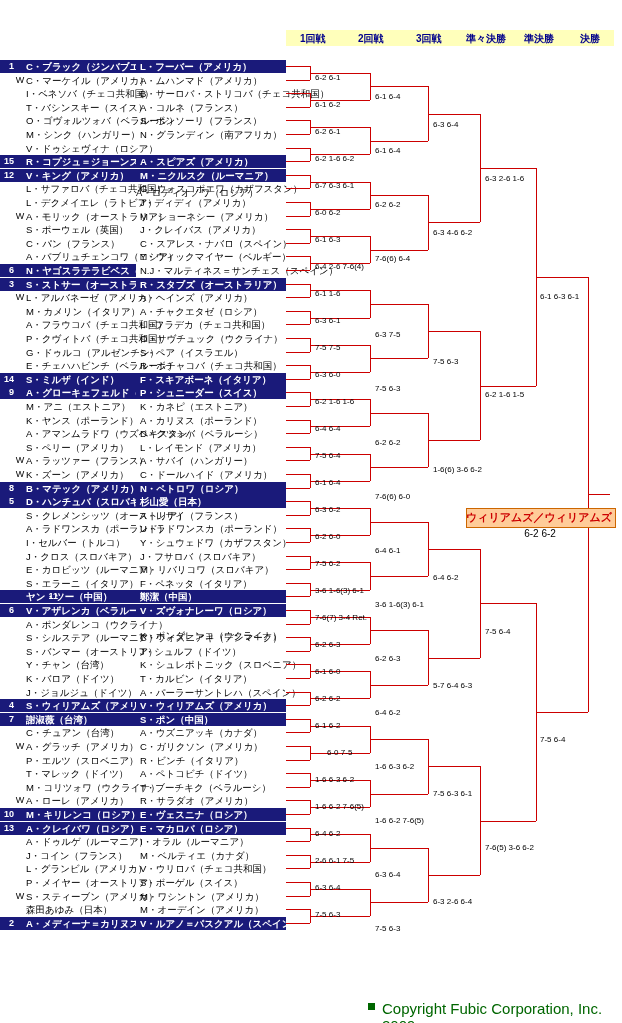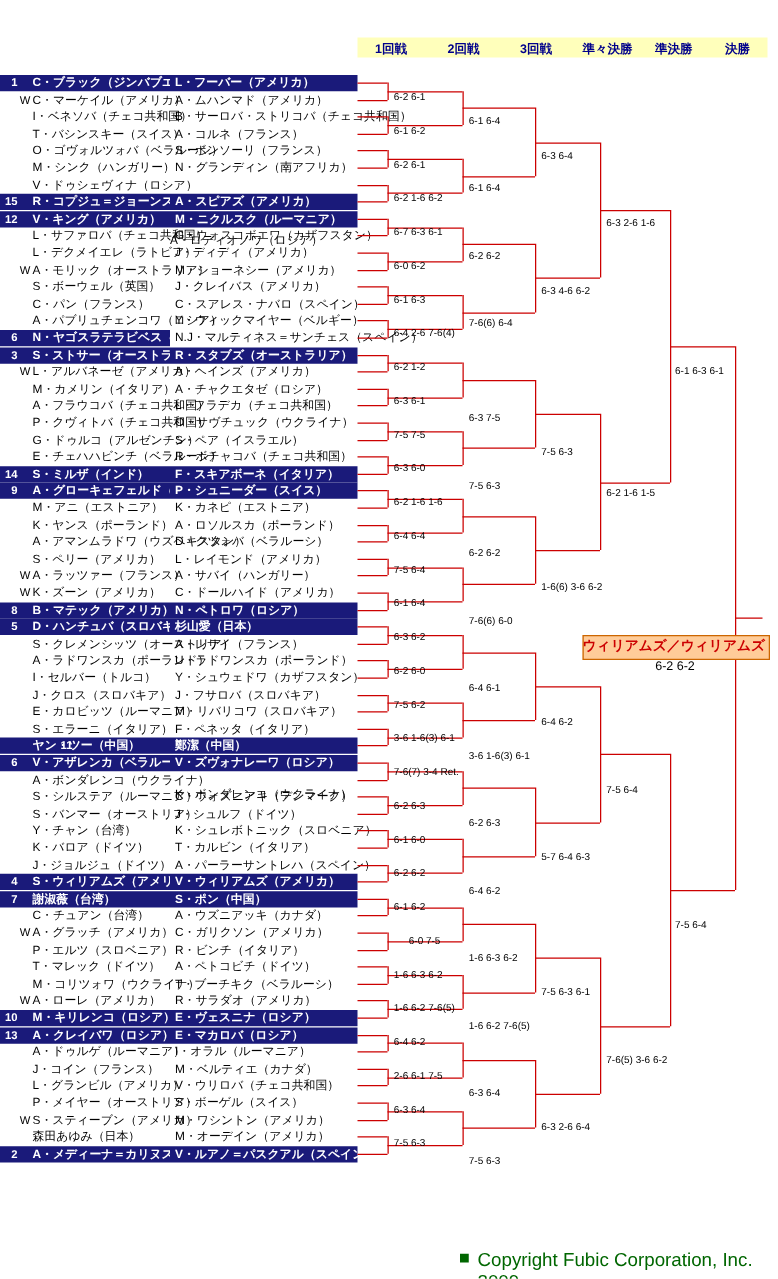--- a/index.html
+++ b/index.html
@@ -446,21 +446,21 @@
       <div class="row p-right hl" style="top: 372.8px;">
         <span class="nm" style="left: 4px;">F・スキアボーネ（イタリア）</span>
       </div>
       <div class="row p-right hl" style="top: 386.4px;">
         <span class="nm" style="left: 4px;">P・シュニーダー（スイス）</span>
       </div>
       <div class="row p-right" style="top: 400px;">
         <span class="nm" style="left: 4px;">K・カネピ（エストニア）</span>
       </div>
       <div class="row p-right" style="top: 413.6px;">
-        <span class="nm" style="left: 4px;">A・ロソルスカ（ポーランド）</span>
+        <span class="nm" style="left: 4px;">A・カリヌス（ポーランド）</span>
       </div>
       <div class="row p-right" style="top: 427.2px;">
         <span class="nm" style="left: 4px;">D・クツォバ（ベラルーシ）</span>
       </div>
       <div class="row p-right" style="top: 440.8px;">
         <span class="nm" style="left: 4px;">L・レイモンド（アメリカ）</span>
       </div>
       <div class="row p-right" style="top: 454.4px;">
         <span class="nm" style="left: 4px;">A・サバイ（ハンガリー）</span>
       </div>
@@ -763,21 +763,21 @@
 
   <div id="scores">
       <div class="score" style="left: 315px; top: 73px;">6-2 6-1</div>
       <div class="score" style="left: 315px; top: 100px;">6-1 6-2</div>
       <div class="score" style="left: 315px; top: 127px;">6-2 6-1</div>
       <div class="score" style="left: 315px; top: 154px;">6-2 1-6 6-2</div>
       <div class="score" style="left: 315px; top: 181px;">6-7 6-3 6-1</div>
       <div class="score" style="left: 315px; top: 208px;">6-0 6-2</div>
       <div class="score" style="left: 315px; top: 235px;">6-1 6-3</div>
       <div class="score" style="left: 315px; top: 262px;">6-4 2-6 7-6(4)</div>
-      <div class="score" style="left: 315px; top: 289px;">6-2 1-2</div>
+      <div class="score" style="left: 315px; top: 289px;">6-1 1-6</div>
       <div class="score" style="left: 315px; top: 316px;">6-3 6-1</div>
       <div class="score" style="left: 315px; top: 343px;">7-5 7-5</div>
       <div class="score" style="left: 315px; top: 370px;">6-3 6-0</div>
       <div class="score" style="left: 315px; top: 397px;">6-2 1-6 1-6</div>
       <div class="score" style="left: 315px; top: 424px;">6-4 6-4</div>
       <div class="score" style="left: 315px; top: 451px;">7-5 6-4</div>
       <div class="score" style="left: 315px; top: 478px;">6-1 6-4</div>
       <div class="score" style="left: 315px; top: 505px;">6-3 6-2</div>
       <div class="score" style="left: 315px; top: 532px;">6-2 6-0</div>
       <div class="score" style="left: 315px; top: 559px;">7-5 6-2</div>

